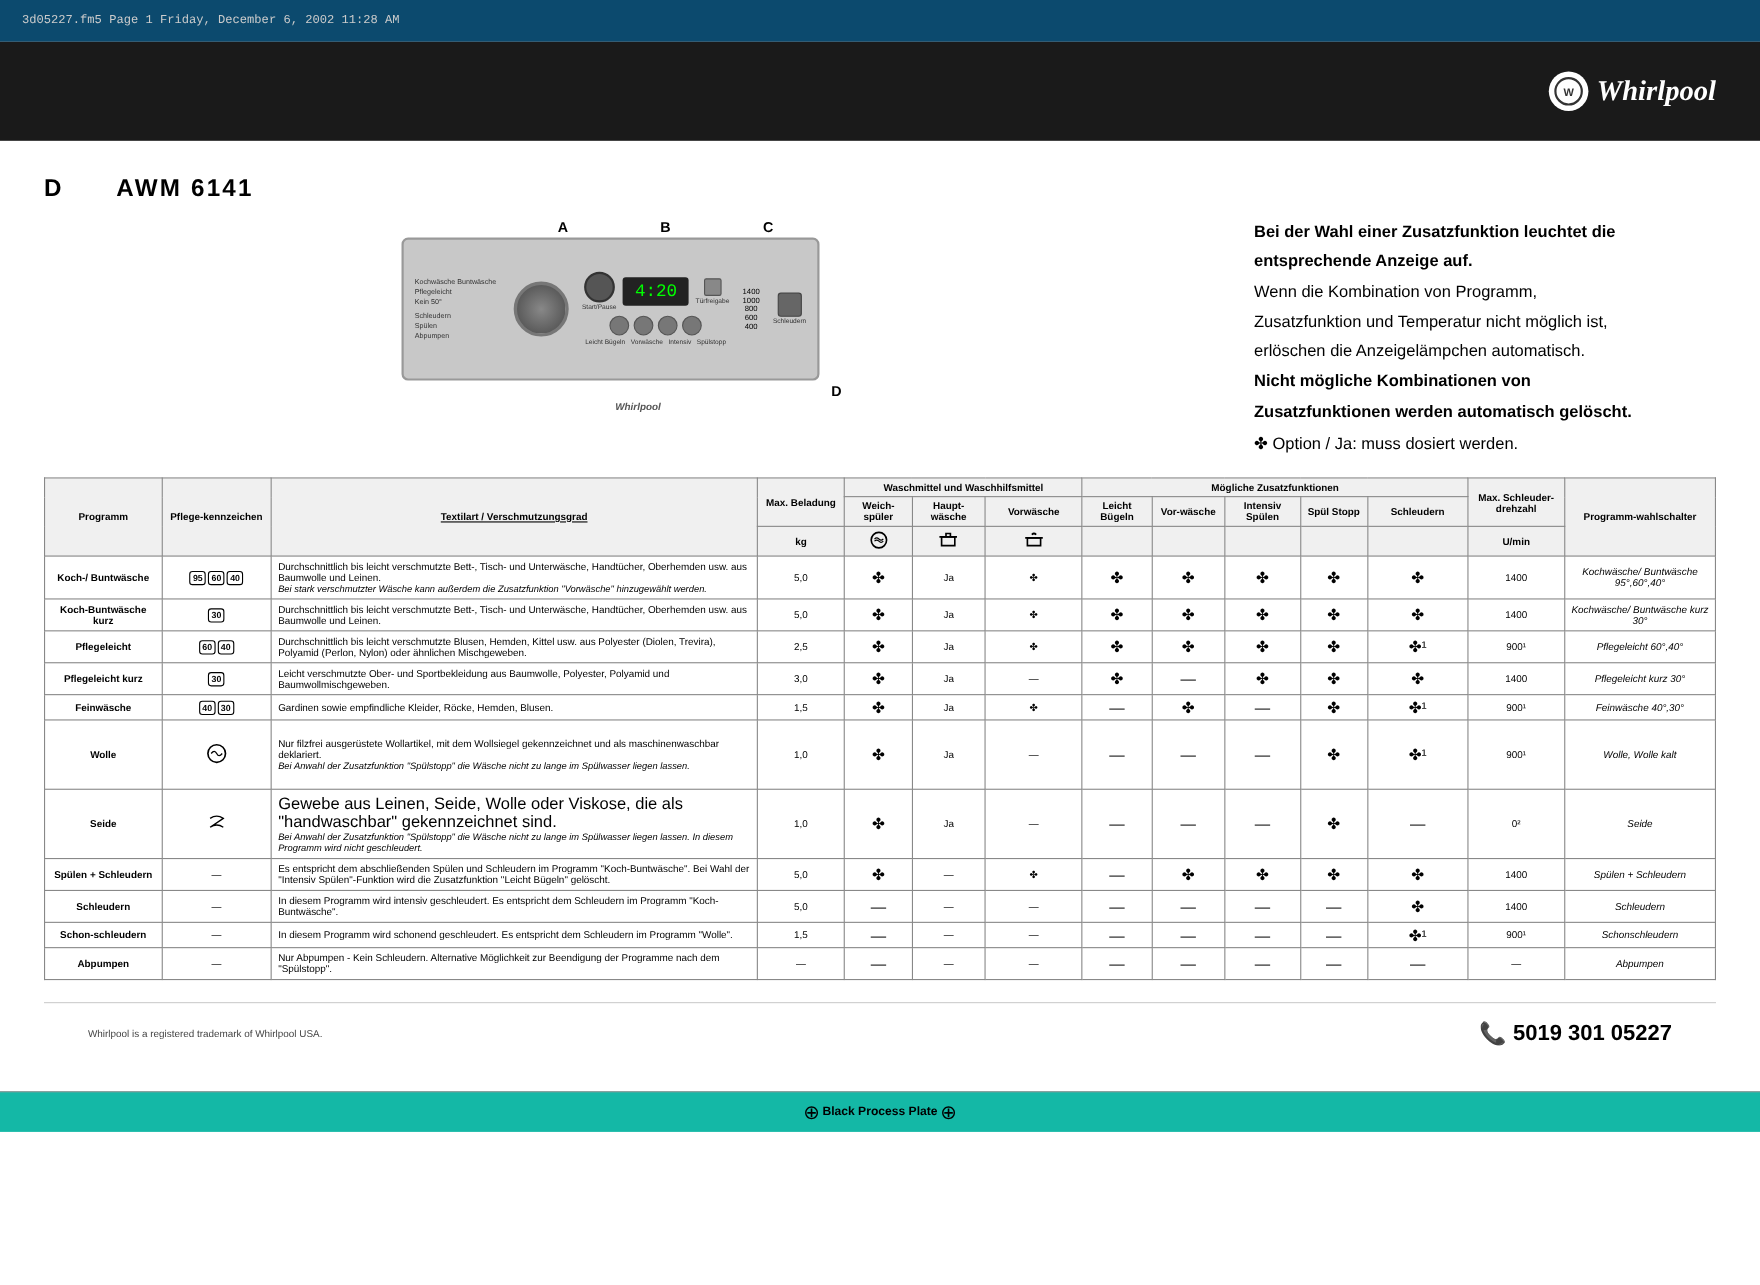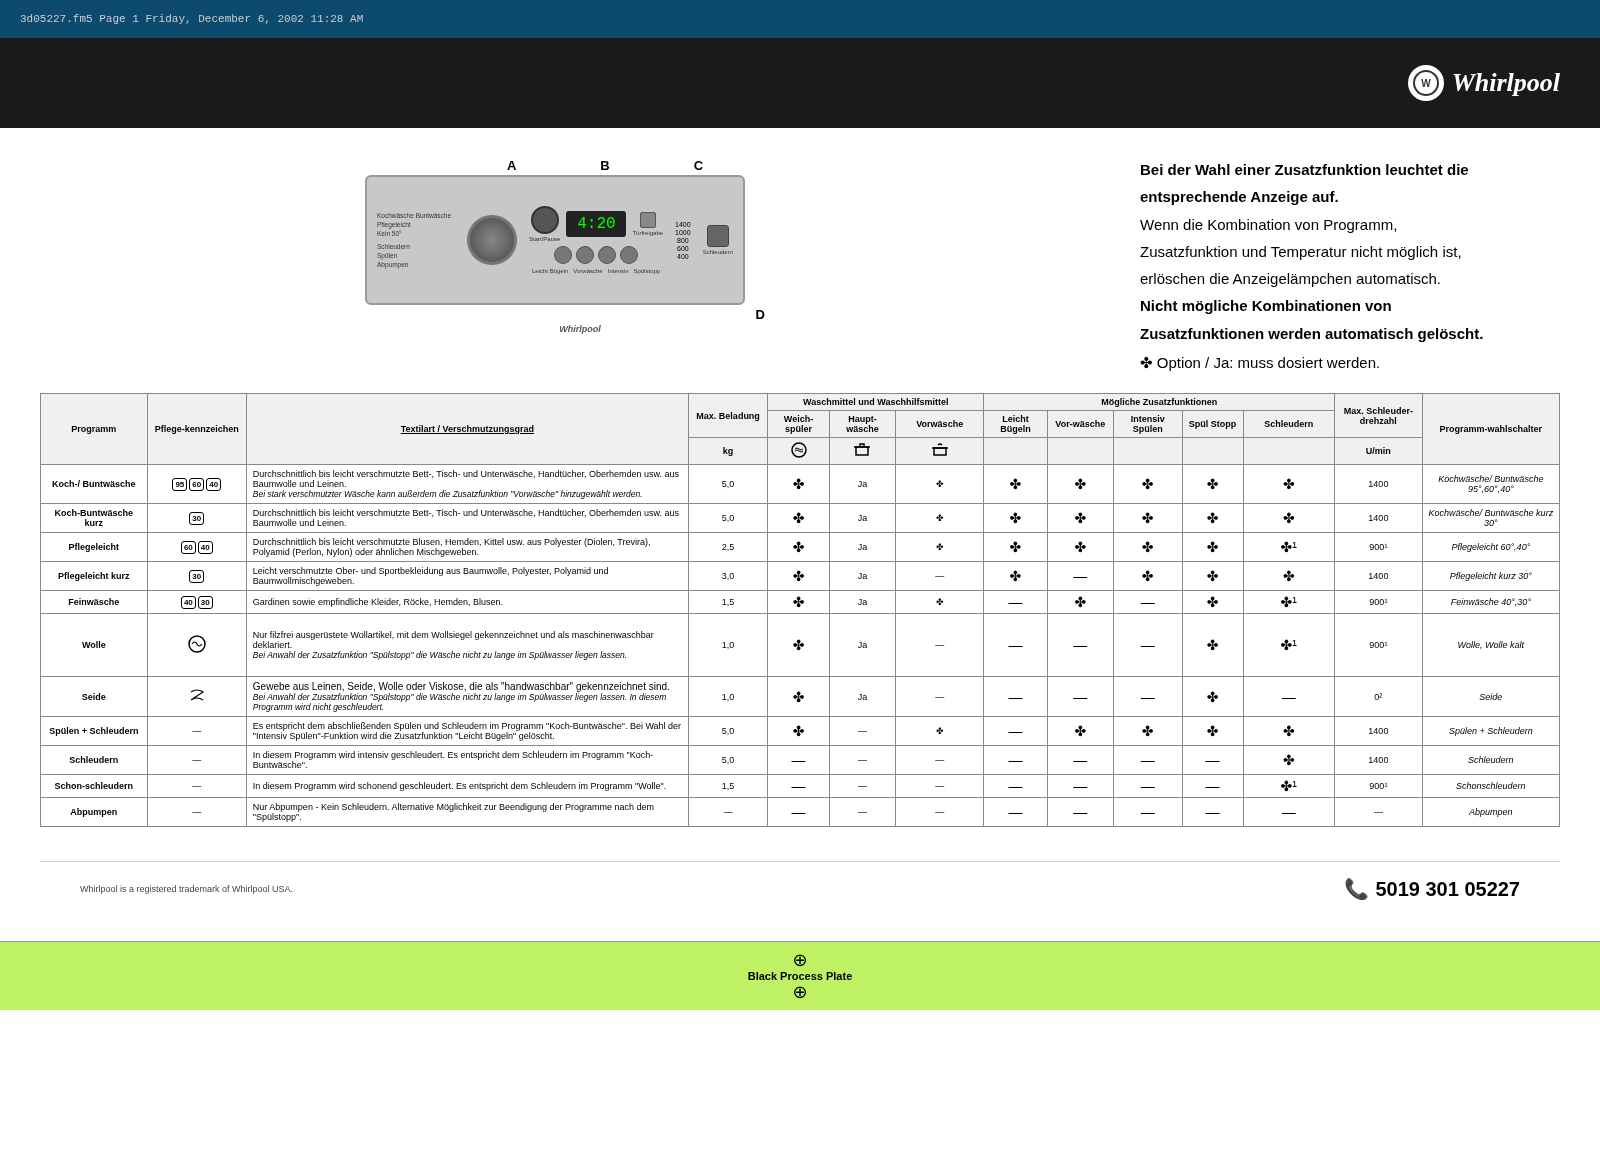--- a/index.html
+++ b/index.html
@@ -163,40 +163,39 @@
       font-size: 14px;
     }
 
     
     .page-footer {
       display: flex;
       justify-content: space-between;
       align-items: center;
       padding: 15px 40px 10px;
       border-top: 1px solid #ccc;
-      margin-top: 34px;
+      margin-top: 20px;
     }
     .footer-partno {
       font-size: 20px;
       font-weight: bold;
       display: flex;
       align-items: center;
       gap: 6px;
     }
 
     
     .bottom-plate-bar {
-      background: #bef264;
+      background: #14b8a6;
       border-top: 1px solid #999;
       display: flex;
       align-items: center;
-      justify-content: flex-start;
+      justify-content: center;
       padding: 8px 40px;
       margin-top: 10px;
-      flex-direction: column;
     }
     .crosshair {
       width: 20px;
       height: 20px;
       position: relative;
       display: inline-flex;
       align-items: center;
       justify-content: center;
     }
     .crosshair::before {
@@ -288,20 +287,26 @@
         <circle cx="15" cy="15" r="12" fill="none" stroke="#333" stroke-width="2"></circle>
         <text x="15" y="19" text-anchor="middle" font-size="10" font-weight="bold" fill="#333">W</text>
       </svg>
     </div>
     <span class="logo-text">Whirlpool</span>
   </div>
 </div>
 
 <div class="main-content">
 
+  <div class="title-section">
+    <span class="model-title">
+      <span class="letter-d">D &nbsp;&nbsp;&nbsp;&nbsp;</span>
+      <span>AWM 6141</span>
+    </span>
+  </div>
 
   <div class="info-row">
 
 
     <div class="machine-image-col">
       <div style="position:relative; width:430px;">
 
         <div style="display:flex; justify-content:space-around; padding: 0 50px 2px 100px; font-weight:bold; font-size:13px;">
           <span>A</span>
           <span>B</span>
@@ -539,21 +544,21 @@
           <td class="symbol-cell">✤</td>
           <td class="symbol-cell">✤¹</td>
           <td>900¹</td>
           <td><em>Wolle, Wolle kalt</em></td>
         </tr>
         <tr>
           <td><strong>Seide</strong></td>
           <td><svg width="20" height="20" viewBox="0 0 20 20">
               <path d="M4 6 Q10 2 16 6 Q10 10 4 14 Q10 10 16 14" fill="none" stroke="#000" stroke-width="1.2"></path>
             </svg></td>
-          <td class="text-left" style="padding: 4px 6px;"><span style="font-size:10px;">Gewebe aus Leinen, Seide, Wolle oder Viskose, die als "handwaschbar" gekennzeichnet sind.</span><br><span style="font-size:8.5px;font-style:italic;">Bei Anwahl der Zusatzfunktion "Spülstopp" die Wäsche nicht zu lange im Spülwasser liegen lassen. In diesem Programm wird nicht geschleudert.</span></td>
+          <td class="text-left" style="padding: 4px 6px;"><span style="font-size:15px;">Gewebe aus Leinen, Seide, Wolle oder Viskose, die als "handwaschbar" gekennzeichnet sind.</span><br><span style="font-size:8.5px;font-style:italic;">Bei Anwahl der Zusatzfunktion "Spülstopp" die Wäsche nicht zu lange im Spülwasser liegen lassen. In diesem Programm wird nicht geschleudert.</span></td>
           <td>1,0</td>
           <td class="symbol-cell">✤</td>
           <td>Ja</td>
           <td>—</td>
           <td class="symbol-cell">—</td>
           <td class="symbol-cell">—</td>
           <td class="symbol-cell">—</td>
           <td class="symbol-cell">✤</td>
           <td class="symbol-cell">—</td>
           <td>0²</td>

